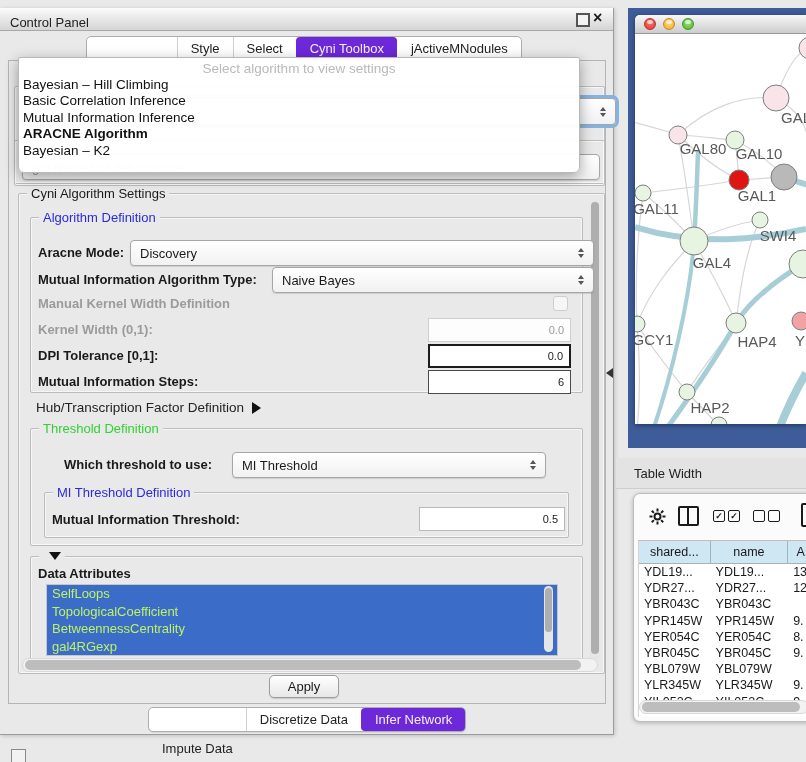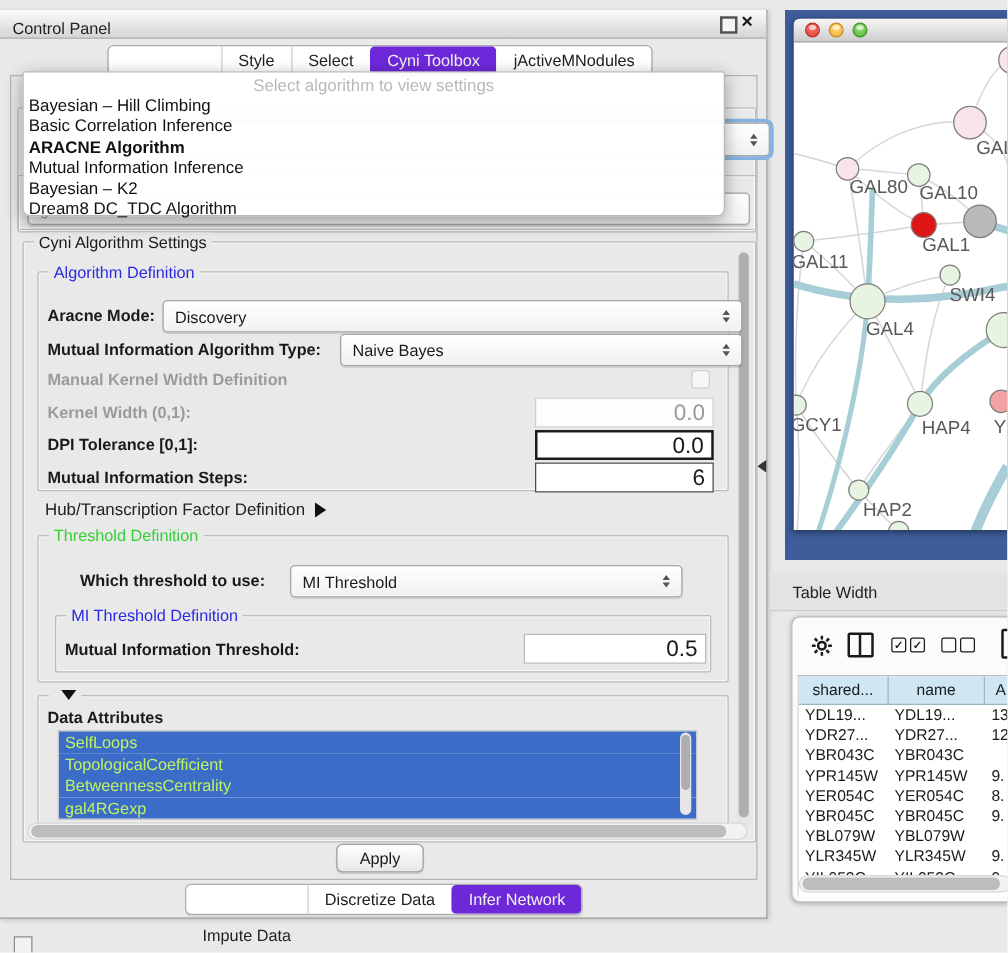--- a/index.html
+++ b/index.html
@@ -24,21 +24,21 @@
   .t-green{color:#35cf35;}
   .lbl{position:absolute;font-size:13px;white-space:nowrap;}
   .b{font-weight:bold;}
   .dis{color:#9b9b9b;}
   .combo{position:absolute;display:flex;align-items:center;background:linear-gradient(#ffffff,#f1f1f1);border:1px solid #a6a6a6;border-radius:4px;font-size:13px;padding:0 9px;box-shadow:0 1px 1px rgba(0,0,0,.12);}
   .combo.focusring{box-shadow:0 0 0 3px #86b2e2;}
   .spin{margin-left:auto;display:flex;flex-direction:column;align-items:center;gap:2px;}
   .spin i{display:block;width:0;height:0;border-left:3.5px solid transparent;border-right:3.5px solid transparent;}
   .spin .up{border-bottom:4px solid #555;}
   .spin .dn{border-top:4px solid #555;}
-  .field{position:absolute;background:#fff;border:1px solid #b9b9b9;font-size:18px;display:flex;align-items:center;justify-content:flex-end;padding:0 6px;}
+  .field{position:absolute;background:#fff;border:1px solid #b9b9b9;font-size:11px;display:flex;align-items:center;justify-content:flex-end;padding:0 6px;}
   .field.dis{background:#fdfdfd;border-color:#cfcfcf;color:#9b9b9b;}
   .field.strong{border:2px solid #1b1b1b;}
   .field.med{border:1px solid #4a4a4a;}
   .checkbox{position:absolute;width:13px;height:13px;border:1px solid #cdcdcd;border-radius:3px;background:#f6f6f6;}
   .tri-right{display:inline-block;width:0;height:0;border-top:6px solid transparent;border-bottom:6px solid transparent;border-left:9px solid #111;margin-left:8px;vertical-align:-2px;}
   .tri-down{display:inline-block;width:0;height:0;border-left:6px solid transparent;border-right:6px solid transparent;border-top:8px solid #111;margin-left:6px;vertical-align:1px;}
   .attr-list{position:absolute;background:#fff;border:1px solid #c6c6c6;overflow:hidden;}
   .attr-item{height:17.5px;line-height:17.5px;background:#3a6cc8;color:#bef264;font-size:13px;padding-left:5px;}
   .vscroll{position:absolute;background:#e6e6e6;border-radius:5px;}
   .vthumb{position:absolute;left:1px;right:1px;background:#aeaeae;border-radius:4px;}
@@ -126,24 +126,23 @@
   <div class="groupbox" style="left:14px;top:140px;width:589px;height:44px;"></div>
   <div class="combo" style="left:22px;top:154px;width:558px;height:24px;color:#9b9b9b;">
     <span>gal-filtered sif default node</span>
   </div>
 
   <div class="popup">
     <div class="popup-placeholder">Select algorithm to view settings</div>
     <div id="algo-items">
         <div class="algo-item">Bayesian – Hill Climbing</div>
         <div class="algo-item">Basic Correlation Inference</div>
+        <div class="algo-item">Mutual Information Inference</div>
         <div class="algo-item bold">ARACNE Algorithm</div>
-        <div class="algo-item">Mutual Information Inference</div>
         <div class="algo-item">Bayesian – K2</div>
-        <div class="algo-item">Dream8 DC_TDC Algorithm</div>
       </div>
   </div>
 
   <div class="groupbox" style="left:18px;top:193px;width:585px;height:479px;">
     <span class="grouptitle">Cyni Algorithm Settings</span>
   </div>
   <div class="vscroll" style="left:590px;top:200px;width:10px;height:462px;">
     <div class="vthumb" style="top:2px;height:452px;"></div>
   </div>
 

